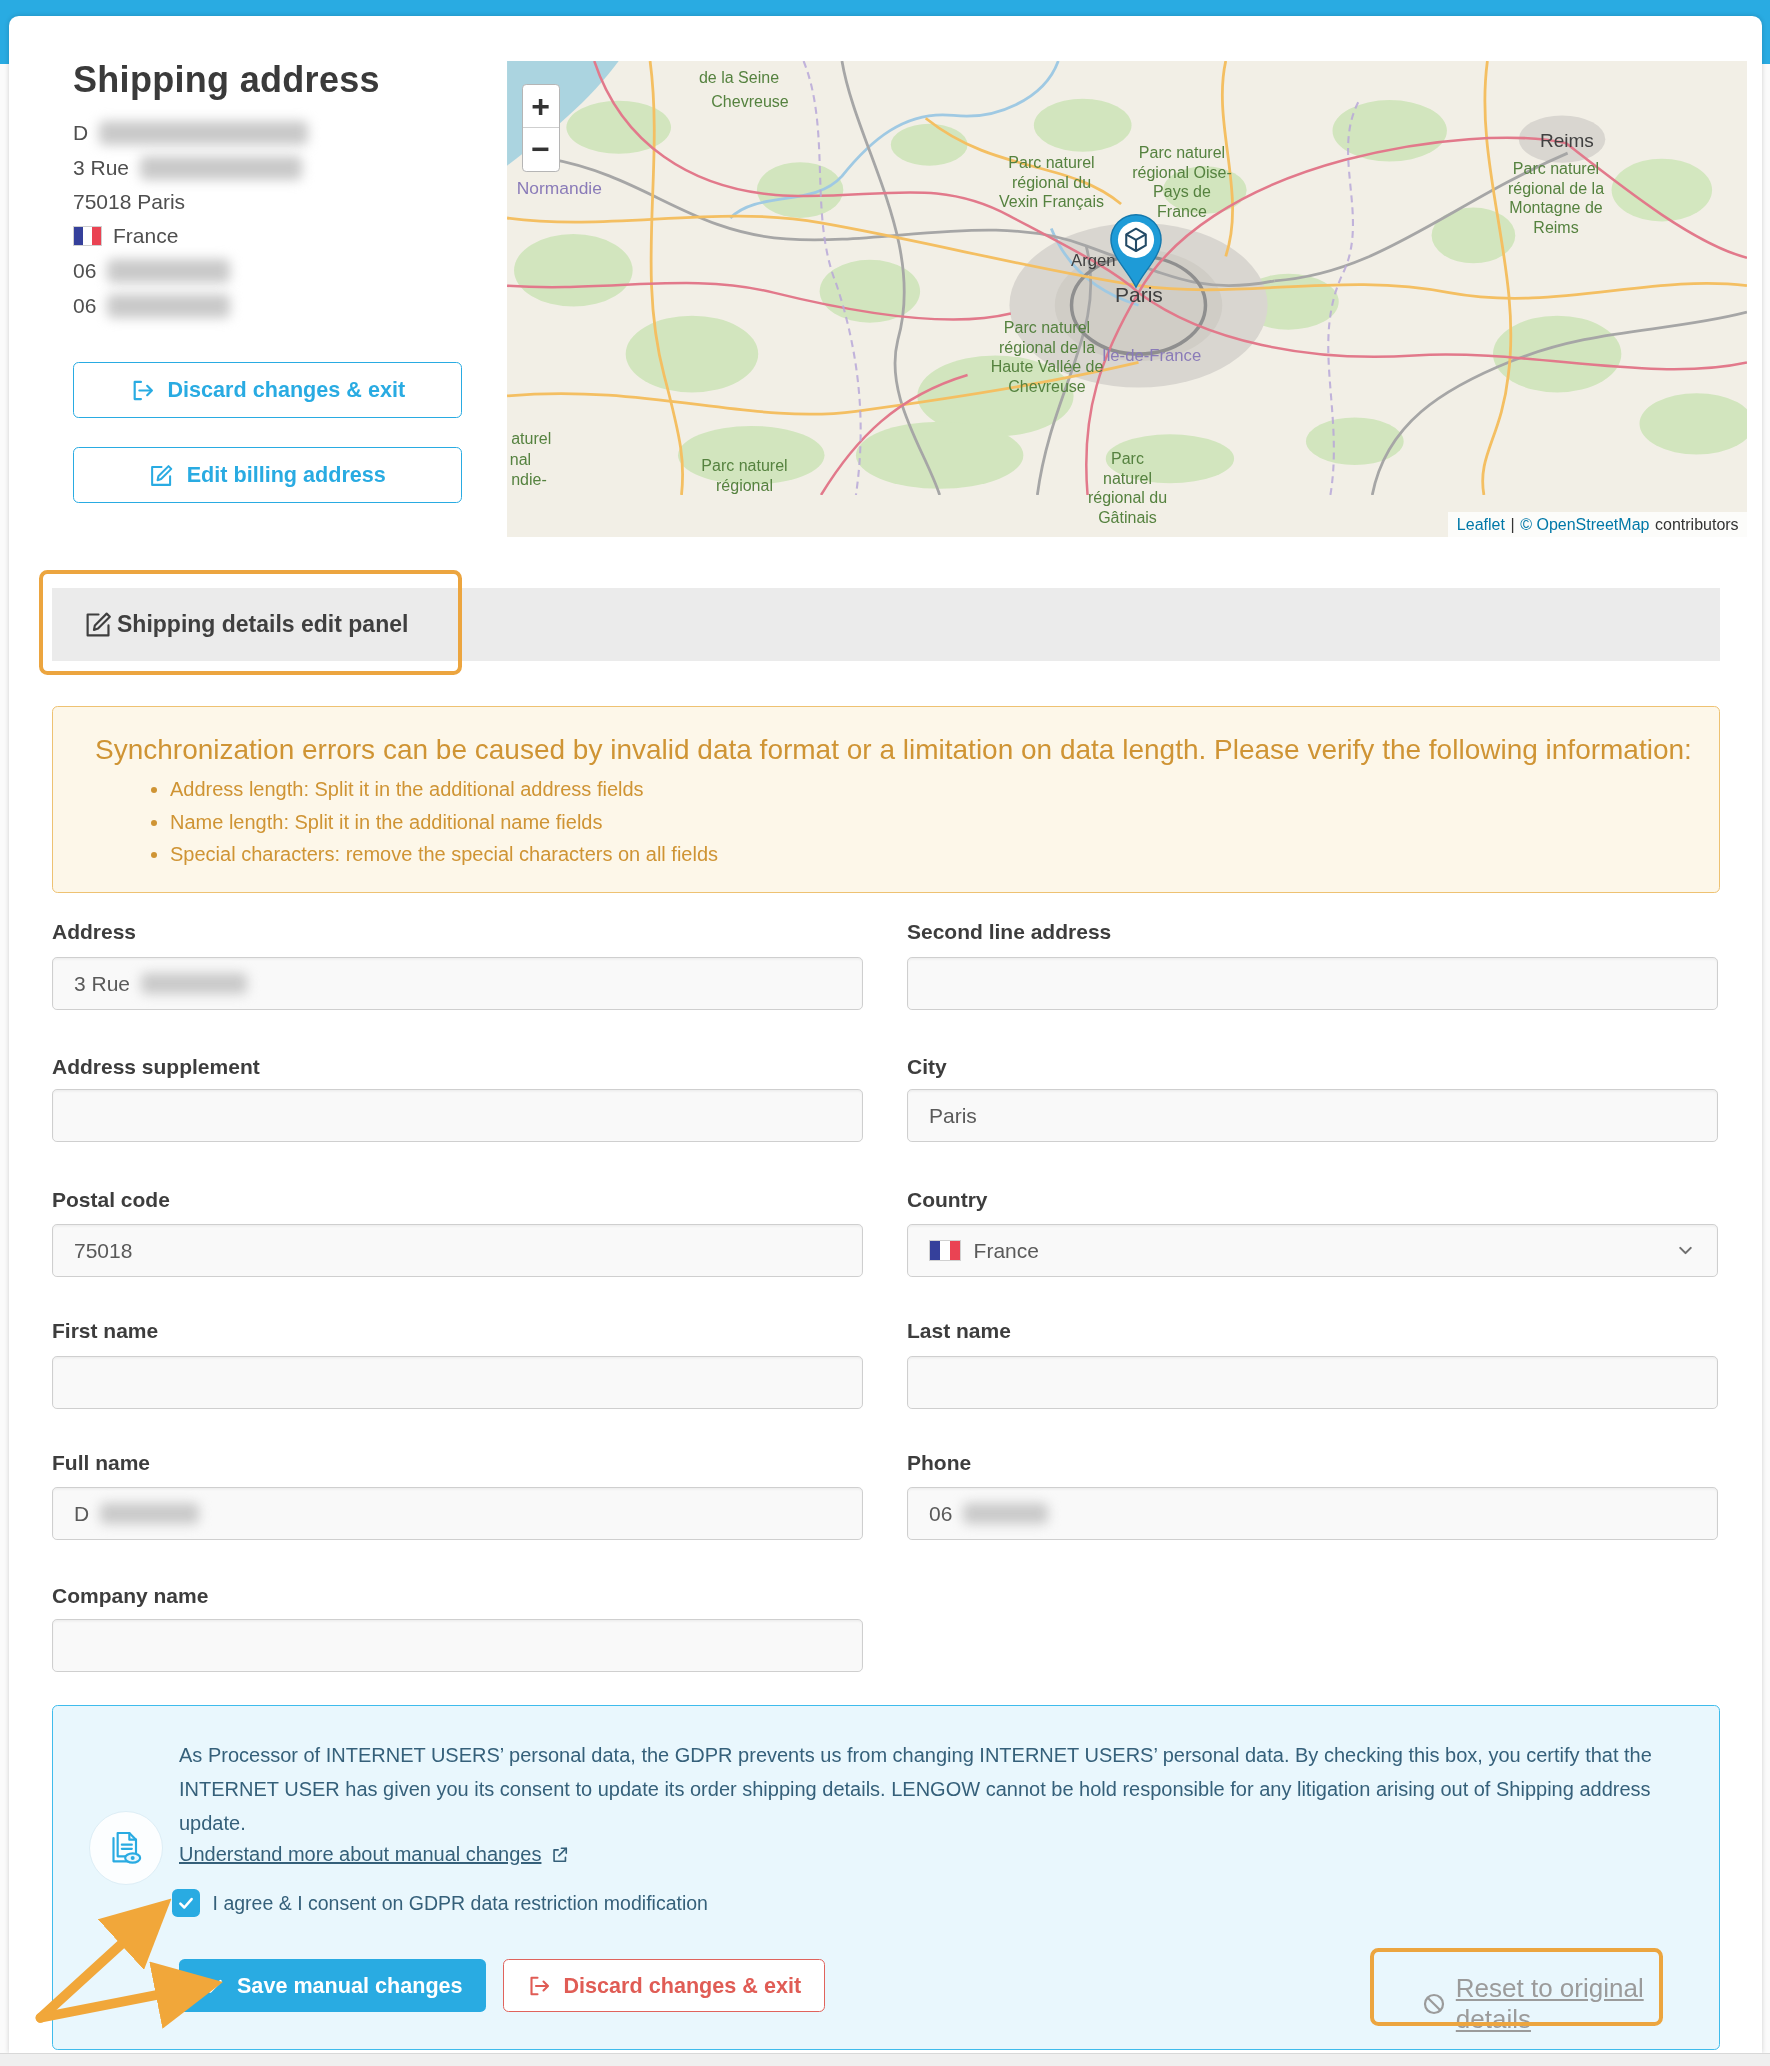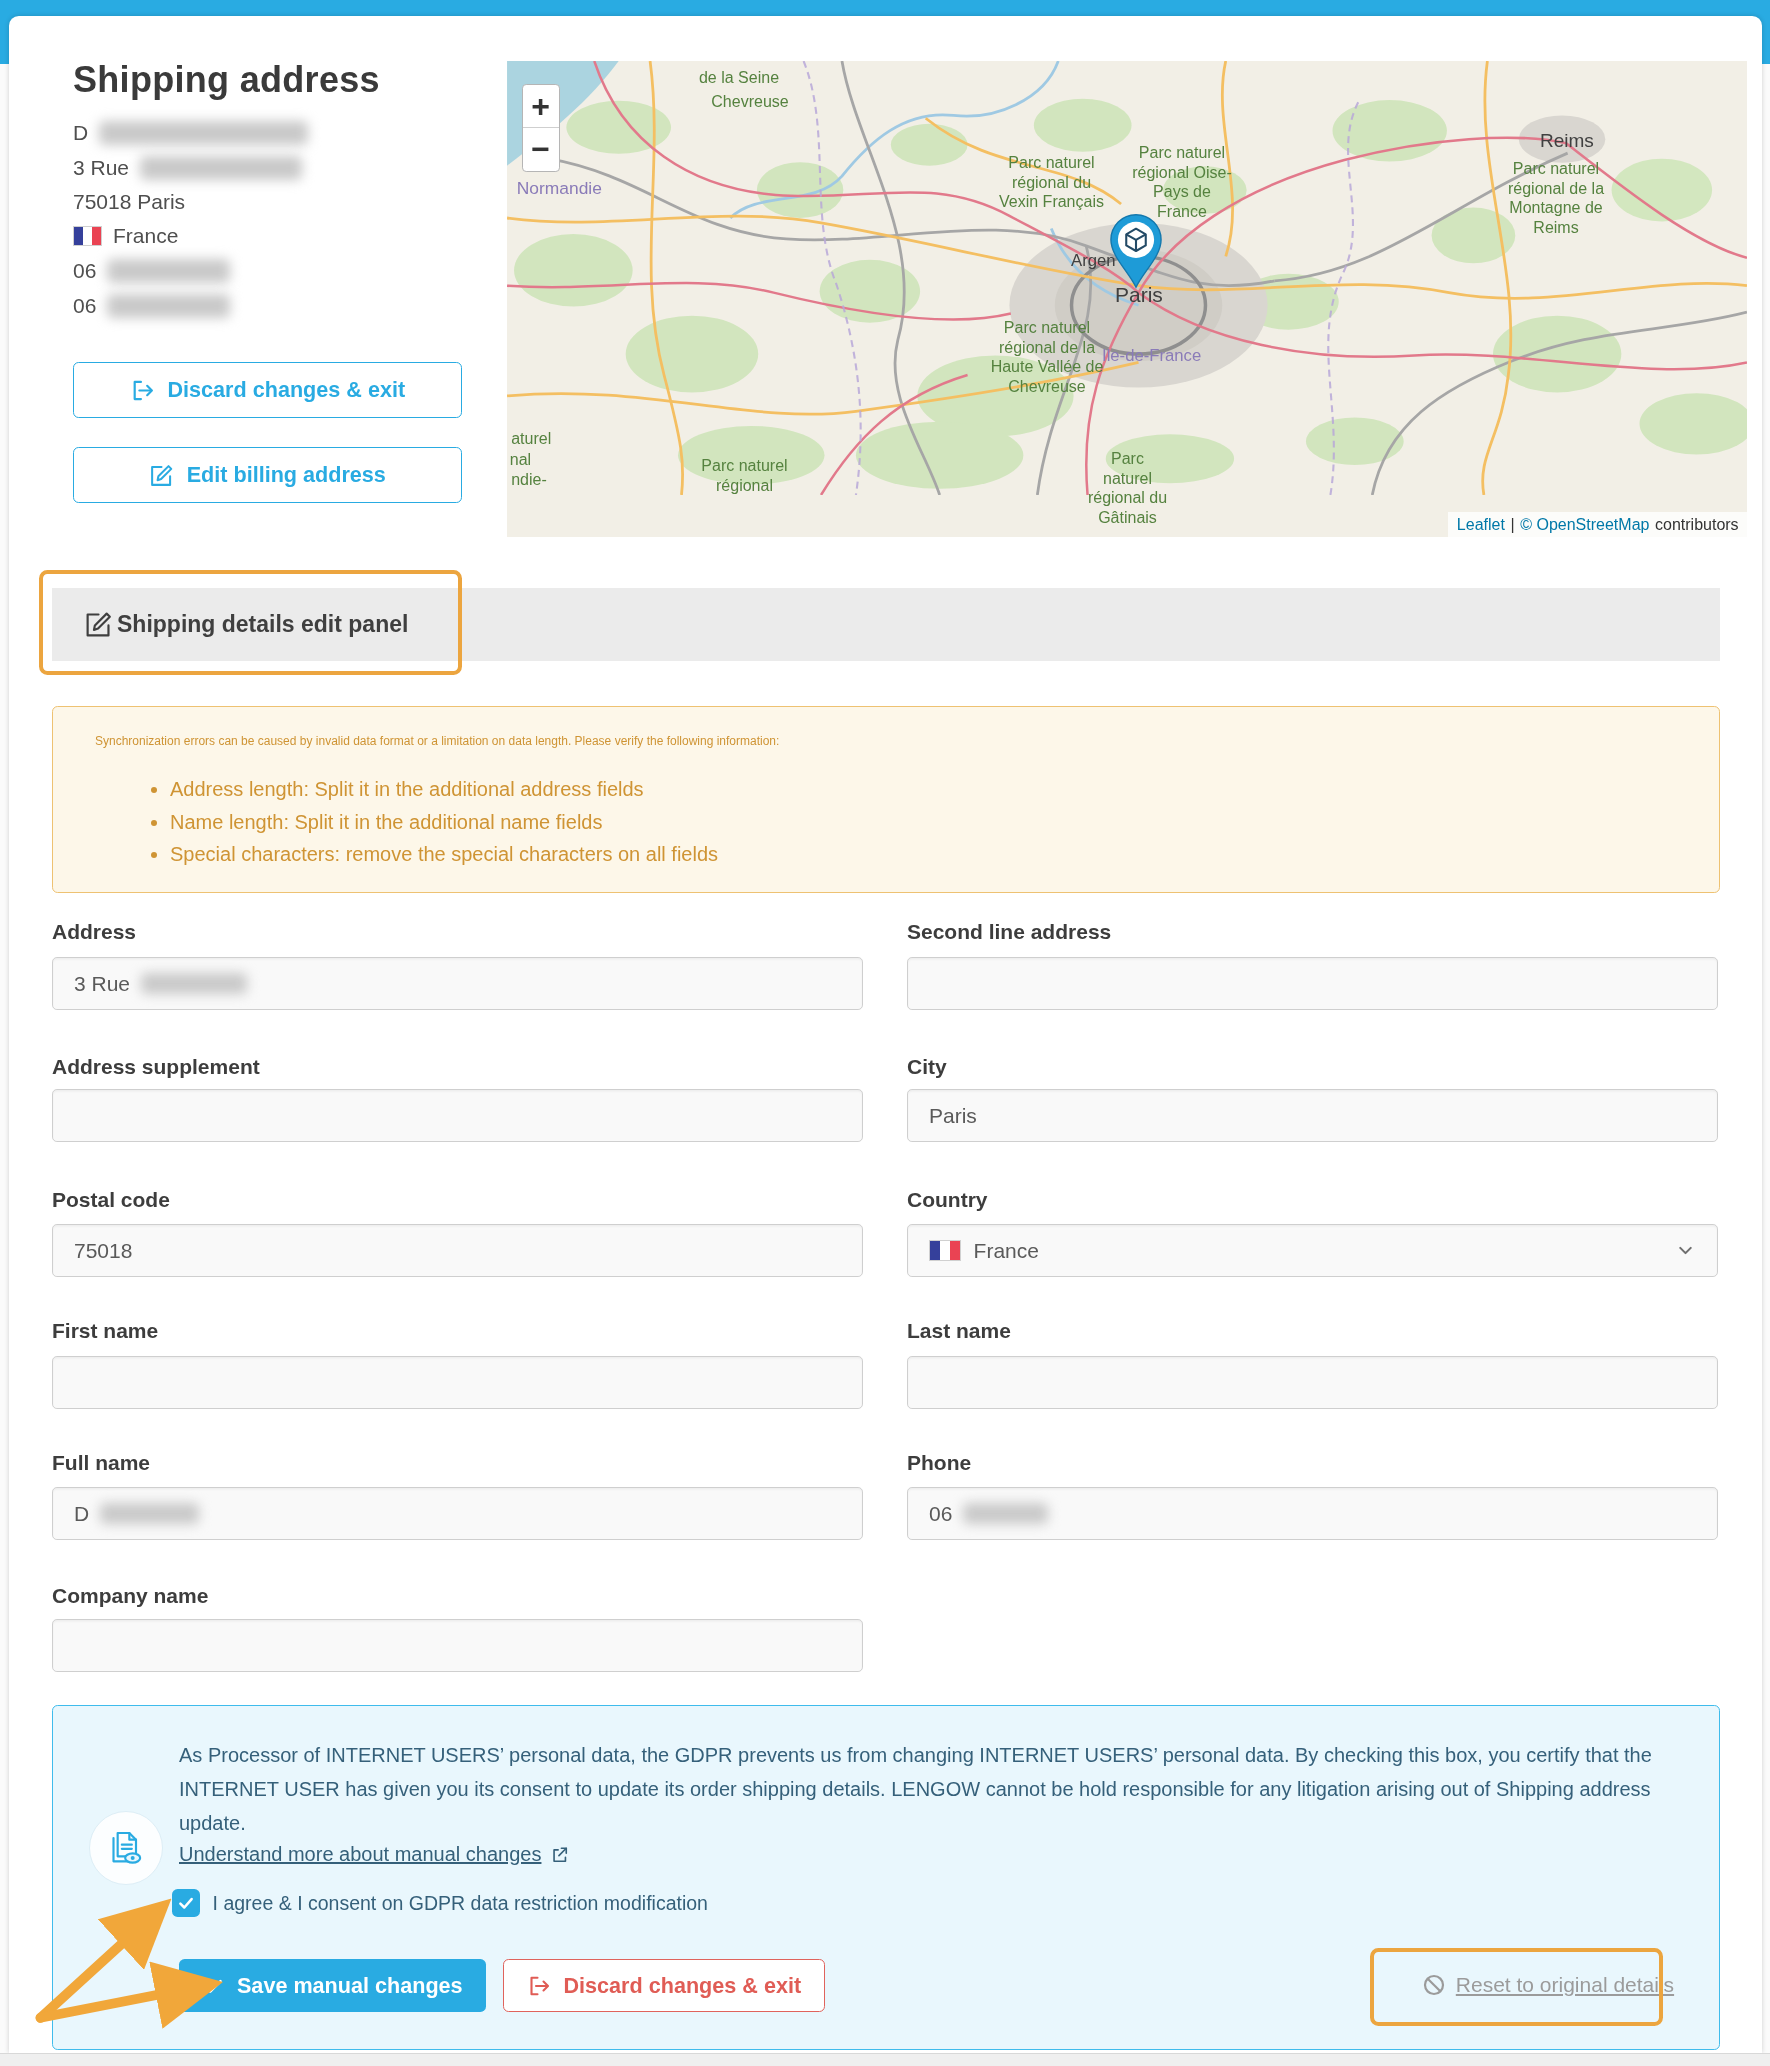--- a/index.html
+++ b/index.html
@@ -24,34 +24,34 @@
   .mdark { color:#404040; font-size:17.4px; }
   .zoomctl { position:absolute; left:14.7px; top:23px; width:38px; background:#fff; border:1.4px solid #b5b5b5; border-radius:4.2px; overflow:hidden; }
   .zoombtn { width:100%; height:43px; font-size:32px; font-weight:700; color:#333; display:flex; align-items:center; justify-content:center; cursor:pointer; }
   .attrib { position:absolute; right:0; bottom:0; height:25px; background:rgba(255,255,255,.78); display:flex; align-items:center;
             padding:0 8.4px; font-size:16px; color:#333; gap:5.6px; }
   .attrib .lnk { color:#0078a8; }
   .graybar { background:#ebebeb; display:flex; align-items:center; padding-left:32px; gap:4px; }
   .graybar .t { font-size:23px; font-weight:700; color:#3f3f3f; }
   .hl { border:4.2px solid #eca53f; border-radius:8.4px; background:transparent; pointer-events:none; }
   .warn { background:#fdf7e9; border:1.4px solid #eec272; border-radius:5.6px; color:#cf9434; }
-  .warn .intro { position:absolute; left:42px; top:26.5px; font-size:12px; }
+  .warn .intro { position:absolute; left:42px; top:26.5px; font-size:28px; }
   .warn li { font-size:20px; margin-top:9.8px; }
   .flabel { font-size:21px; font-weight:700; color:#3d3d3d; }
   .finput { height:53px; background:#f9f9f9; border:0.7px solid #cfcfcf; border-radius:4.9px;
             display:flex; align-items:center; padding:0 21px; font-size:21px; color:#5a5a5a; box-shadow:inset 0 1.4px 2.1px rgba(0,0,0,.05); }
   .gdpr { background:#e9f7fd; border:1.4px solid #3fbcec; border-radius:5.6px; }
   .gdpr p { font-size:20px; line-height:34px; color:#35607a; }
   .glink { font-size:20px; color:#35607a; text-decoration:underline; display:flex; align-items:center; gap:8.4px; cursor:pointer; }
   .checkbox { width:28px; height:28px; background:#29abe2; border-radius:5.6px; display:flex; align-items:center; justify-content:center; cursor:pointer; }
   .btn-save { background:#29abe2; border-radius:5.6px; color:#fff; font-size:21.6px; font-weight:700;
               display:flex; align-items:center; justify-content:center; gap:12.6px; cursor:pointer; }
   .btn-discard-red { background:#fff; border:1.4px solid #e0635c; border-radius:5.6px; color:#e05c55; font-size:21.6px; font-weight:700;
               display:flex; align-items:center; justify-content:center; gap:12.6px; cursor:pointer; }
-  .reset { display:flex; align-items:center; gap:9.8px; color:#9b9b9b; font-size:21px; cursor:pointer; }
+  .reset { display:flex; align-items:center; gap:9.8px; color:#9b9b9b; font-size:26px; cursor:pointer; }
   .reset .txt { text-decoration:underline; }
   svg { display:block; }
 </style>
 </head>
 <body>
 
 <div class="topband"></div>
 <div class="card"></div>
 <div class="bottomstrip"></div>
 

